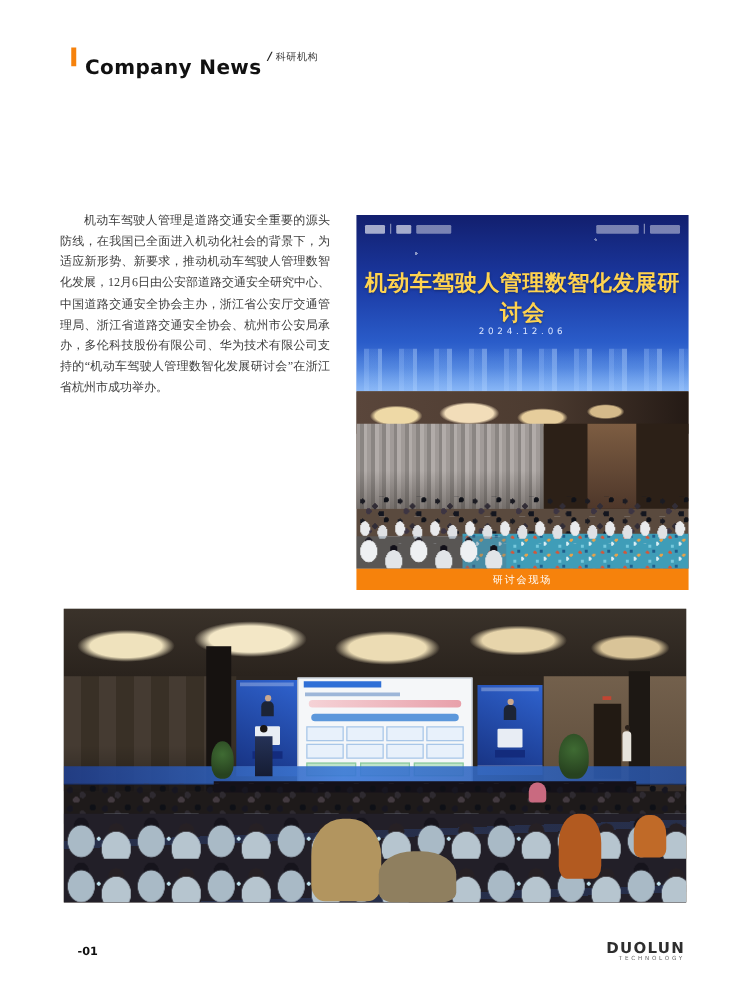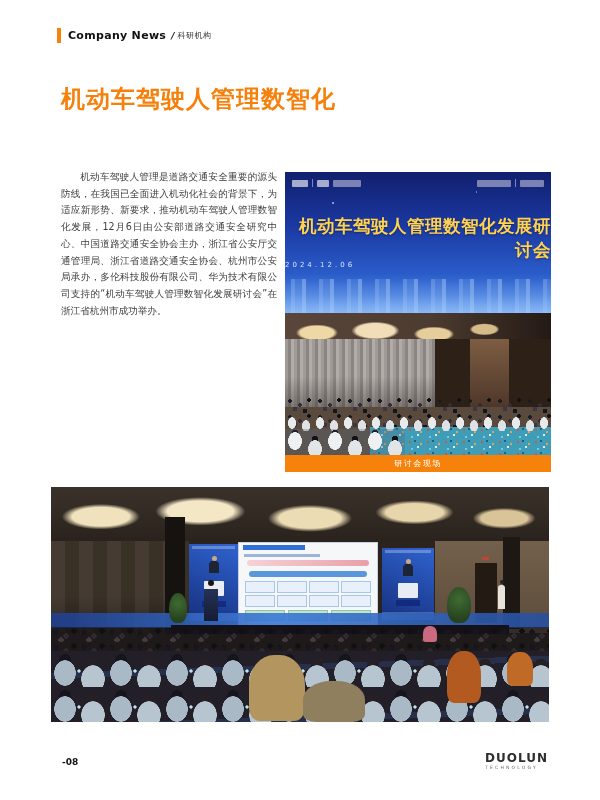--- a/index.html
+++ b/index.html
@@ -6,51 +6,51 @@
   html,body { background:#e8e8e8; }
   .page {
     position:relative; width:600px; height:800px; margin:0 auto;
     background:#ffffff; overflow:hidden;
     font-family:"DejaVu Sans", sans-serif;
   }
 
   
   .hdr { position:absolute; left:57px; top:28px; display:flex; align-items:center; }
   .hdr-bar { width:4px; height:15px; background:#F6820C; margin-right:7px; }
-  .hdr-en { font-size:11px; font-weight:800; color:#111; letter-spacing:.3px; }
+  .hdr-en { font-size:16px; font-weight:800; color:#111; letter-spacing:.3px;margin-top:16px; }
   .hdr-sep { font-size:9px; font-weight:700; color:#222; margin:0 3px 0 5px; font-style:italic; }
   .hdr-zh { font-size:8px; color:#333; letter-spacing:.5px; }
 
   
   .title { position:absolute; left:61px; top:84px; font-size:24px; line-height:31px;
            font-weight:800; color:#F5800C; letter-spacing:1px; }
 
   
-  .body-text { position:absolute; left:61px; top:169px; width:216px;
-               font-size:9.6px; line-height:16.7px; color:#3d3d3d; text-align:justify; }
+  .body-text { position:absolute; left:48px; top:169px; width:216px;
+               font-size:9.6px; line-height:16.7px; color:#3d3d3d; text-align:justify;font-family:Liberation Serif, serif; }
   .body-text p { text-indent:2em; }
 
   
   .photo1 { position:absolute; left:285px; top:172px; width:266px; height:300px; overflow:hidden; }
   .p1-banner { position:absolute; inset:0 0 auto 0; height:141px;
     background:
       radial-gradient(circle 1.2px at 18% 22%, rgba(255,255,255,.5) 98%, transparent),
       radial-gradient(circle 1px at 72% 14%, rgba(255,255,255,.4) 98%, transparent),
       linear-gradient(180deg,#121f6e 0%, #1b3aa4 40%, #2a5cc9 72%, #5e95e9 100%); }
   .logo-row { position:absolute; top:6px; left:7px; right:7px; height:10px;
               display:flex; justify-content:space-between; align-items:center; }
   .logo-group { display:flex; align-items:center; gap:4px; }
   .logo-chip { height:7px; background:rgba(255,255,255,.62); border-radius:1px; }
   .logo-div { width:1px; height:8px; background:rgba(255,255,255,.45); }
-  .banner-title { position:absolute; top:42px; left:0; right:0; text-align:right;
+  .banner-title { position:absolute; top:42px; left:0; right:0; text-align:center;
     font-size:17.5px; font-weight:800; color:#FFD34F; letter-spacing:.5px;
     text-shadow:0 1px 2px rgba(0,0,0,.35); }
   .banner-loc { position:absolute; top:79px; left:0; right:0; text-align:center;
     font-size:6.5px; color:#F3B24E; letter-spacing:1px; }
-  .banner-date { position:absolute; top:89px; left:0; right:0; text-align:left;
+  .banner-date { position:absolute; top:89px; left:0; right:0; text-align:center;
     font-size:7px; color:#D8E4FF; letter-spacing:3px; }
   .skyline { position:absolute; left:0; right:0; bottom:0; height:34px;
     background:
       linear-gradient(180deg, rgba(120,170,240,0) 0%, rgba(120,170,240,.28) 45%, rgba(165,205,255,.6) 100%),
       repeating-linear-gradient(90deg,
         rgba(170,205,255,0) 0 6px, rgba(175,208,255,.32) 6px 10px,
         rgba(140,185,245,.16) 10px 17px, rgba(195,222,255,.4) 17px 21px,
         rgba(150,190,250,0) 21px 28px); }
 
   .p1-hall { position:absolute; left:0; right:0; top:141px; bottom:17px; background:#5a4a3e; overflow:hidden; }
@@ -186,38 +186,38 @@
     background-color:#221f28; }
   .p2-accent { position:absolute; border-radius:45% 45% 20% 20%; }
   .acc-tan    { left:198px; top:168px; width:56px; height:66px; background:#b2955f; }
   .acc-hood   { left:252px; top:194px; width:62px; height:41px; background:#8f7f5f; }
   .acc-orange { left:396px; top:164px; width:34px; height:52px; background:#b25a20; }
   .acc-orange2{ left:456px; top:165px; width:26px; height:34px; background:#c06a28; }
   .acc-pink   { left:372px; top:139px; width:14px; height:16px; background:#c96a80; }
 
   
   .pageno { position:absolute; left:62px; top:757px; font-size:9px; font-weight:700; color:#101010; }
-  .brand { position:absolute; right:52px; top:752px; line-height:1; }
+  .brand { position:absolute; right:52px; top:752px; text-align:right; line-height:1; }
   .brand-name { display:block; font-size:12px; font-weight:800; letter-spacing:1px; color:#2e2e2e; }
   .brand-sub { display:block; font-size:4.5px; letter-spacing:2.2px; color:#666; margin-top:2px; }
 </style>
 </head>
 <body>
 
 <div class="page">
 
   <div class="hdr">
     <span class="hdr-bar"></span>
     <span class="hdr-en">Company News</span>
     <span class="hdr-sep">/</span>
     <span class="hdr-zh">科研机构</span>
   </div>
 
   <h1 class="title">
-    <span>机动车驾驶人管理数智化</span><br>
+    <br>
   </h1>
 
   <div class="body-text">
     <p>机动车驾驶人管理是道路交通安全重要的源头防线，在我国已全面进入机动化社会的背景下，为适应新形势、新要求，推动机动车驾驶人管理数智化发展，12月6日由公安部道路交通安全研究中心、中国道路交通安全协会主办，浙江省公安厅交通管理局、浙江省道路交通安全协会、杭州市公安局承办，多伦科技股份有限公司、华为技术有限公司支持的“机动车驾驶人管理数智化发展研讨会”在浙江省杭州市成功举办。</p>
   </div>
 
   <figure class="photo1">
     <div class="p1-banner">
       <div class="logo-row">
         <div class="logo-group">
@@ -306,19 +306,19 @@
 
     <div class="p2-aud-far"></div>
     <div class="p2-aud-near"></div>
     <div class="p2-accent acc-tan"></div>
     <div class="p2-accent acc-hood"></div>
     <div class="p2-accent acc-orange"></div>
     <div class="p2-accent acc-orange2"></div>
     <div class="p2-accent acc-pink"></div>
   </figure>
 
-  <span class="pageno">-08</span>
+  <span class="pageno">-01</span>
   <div class="brand">
     <span class="brand-name">DUOLUN</span>
     <span class="brand-sub">TECHNOLOGY</span>
   </div>
 
 </div>
 
 </body></html>

